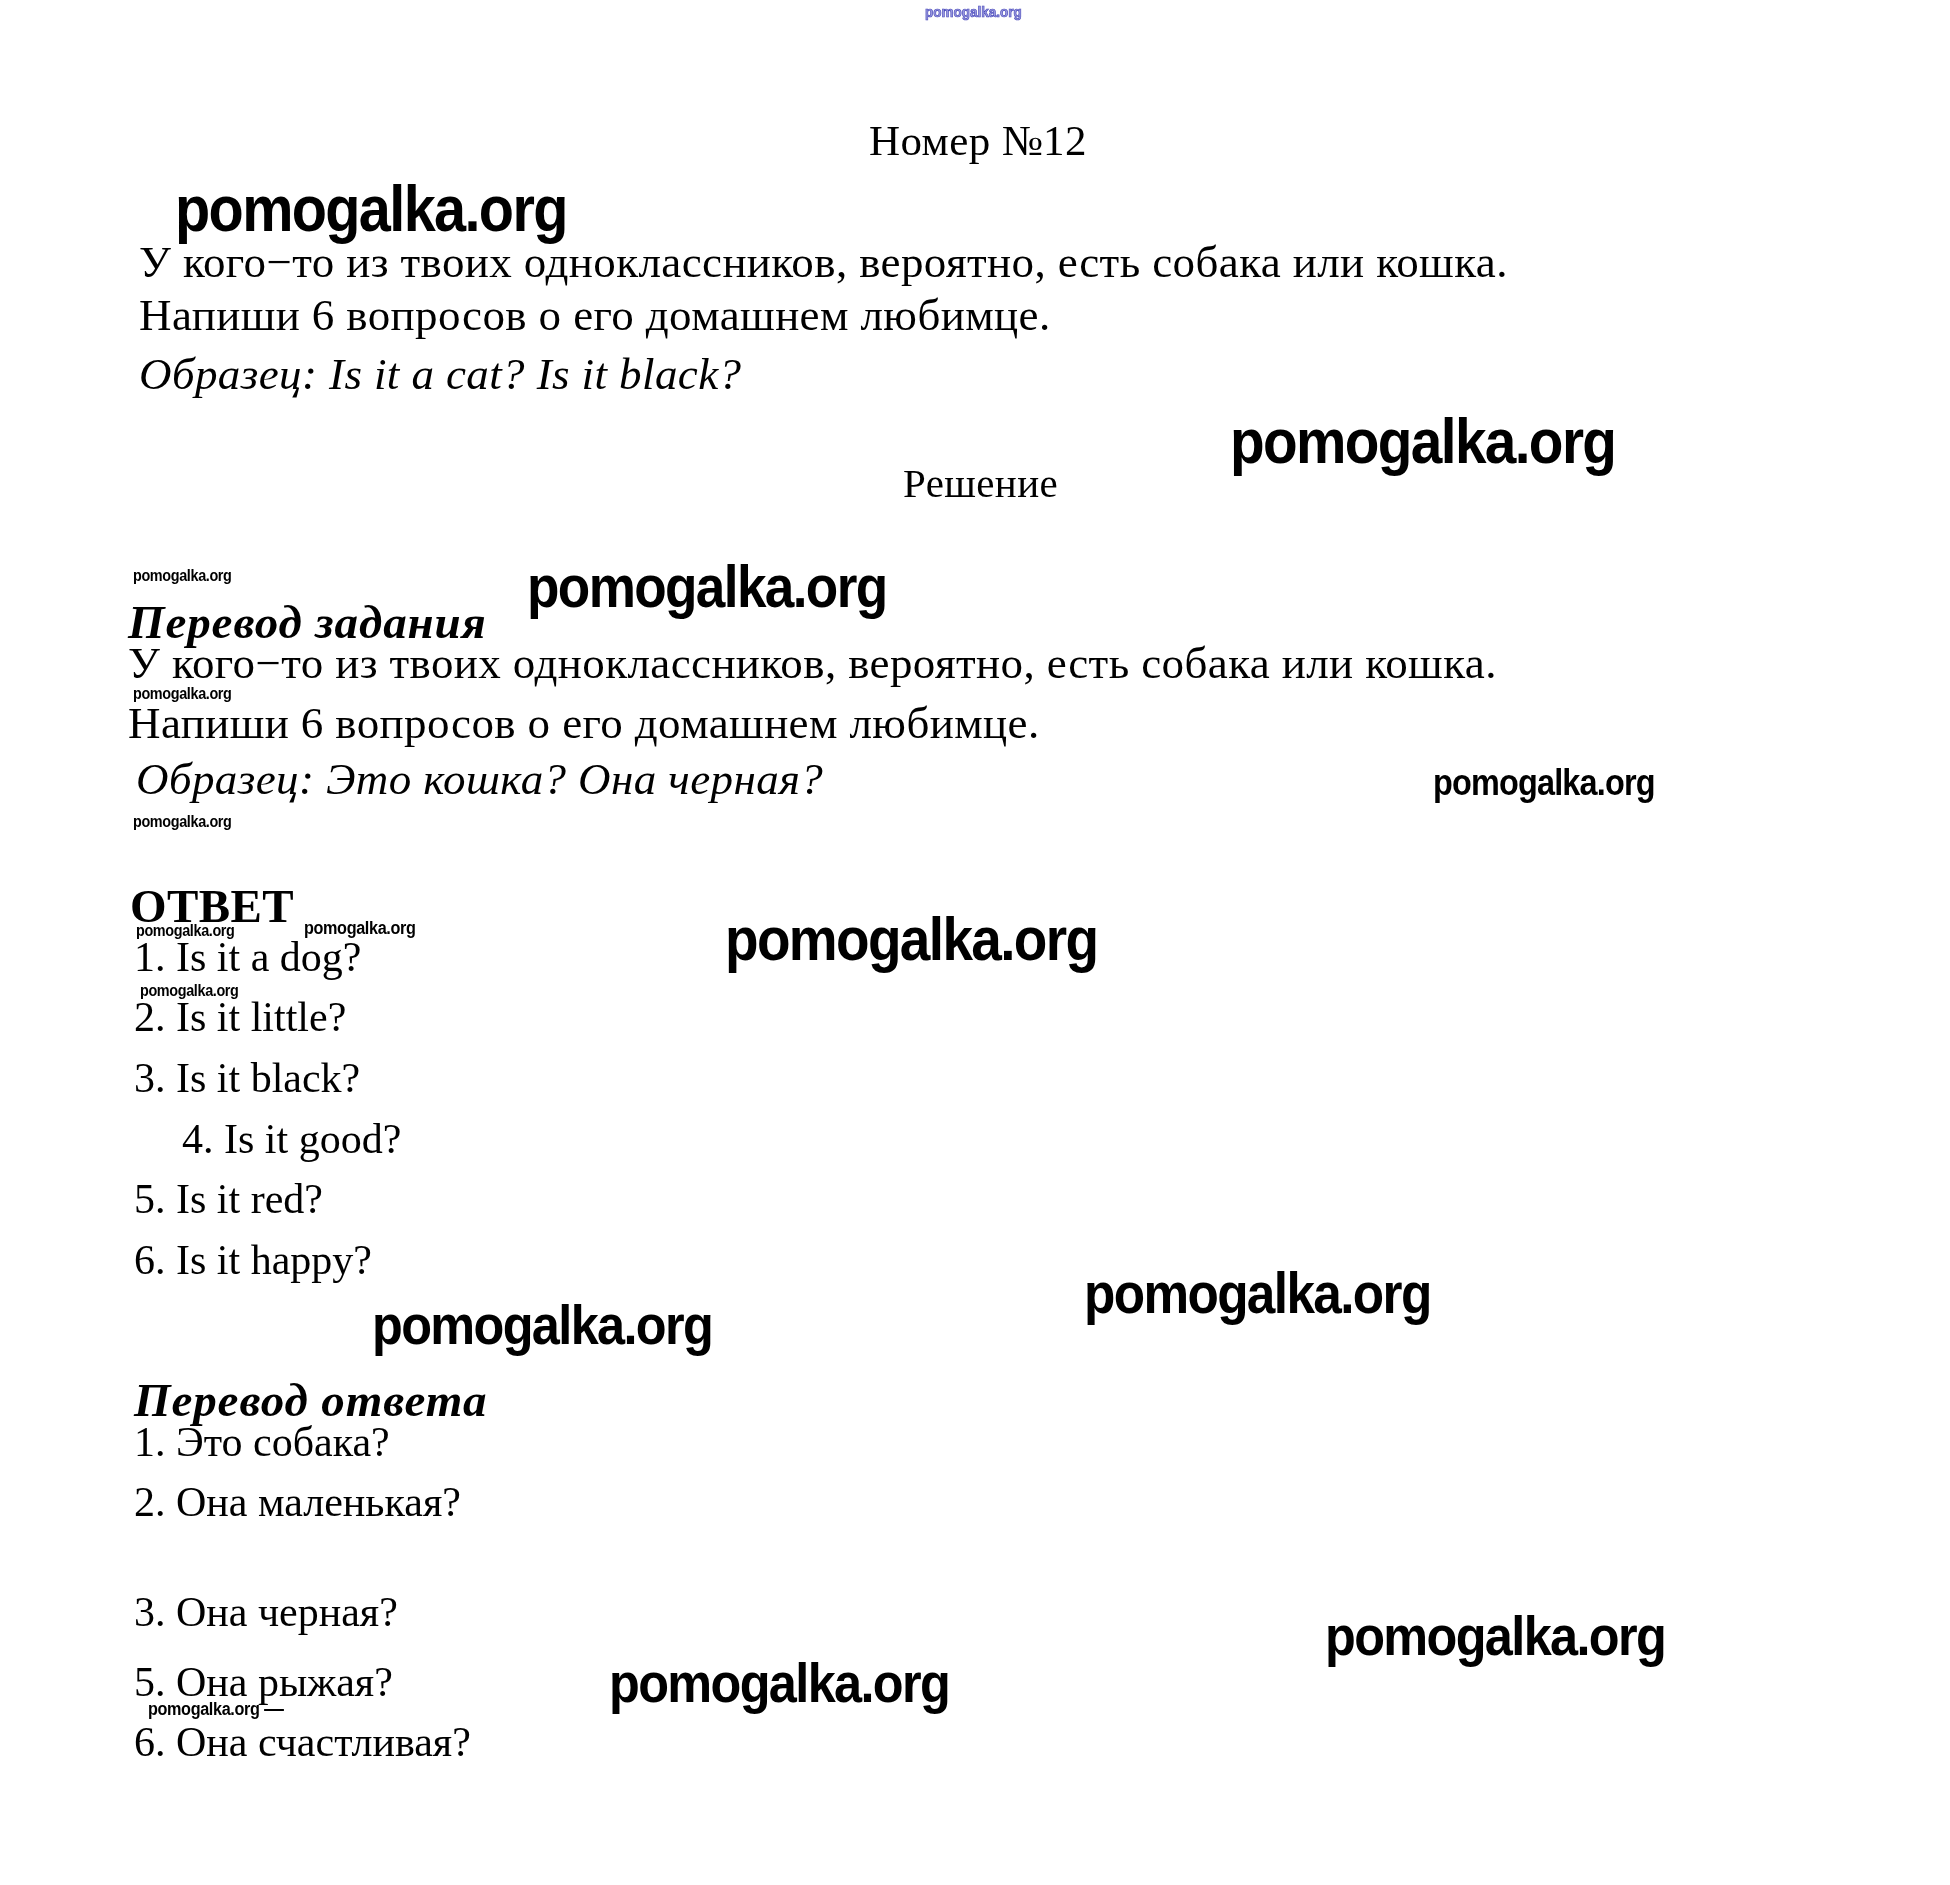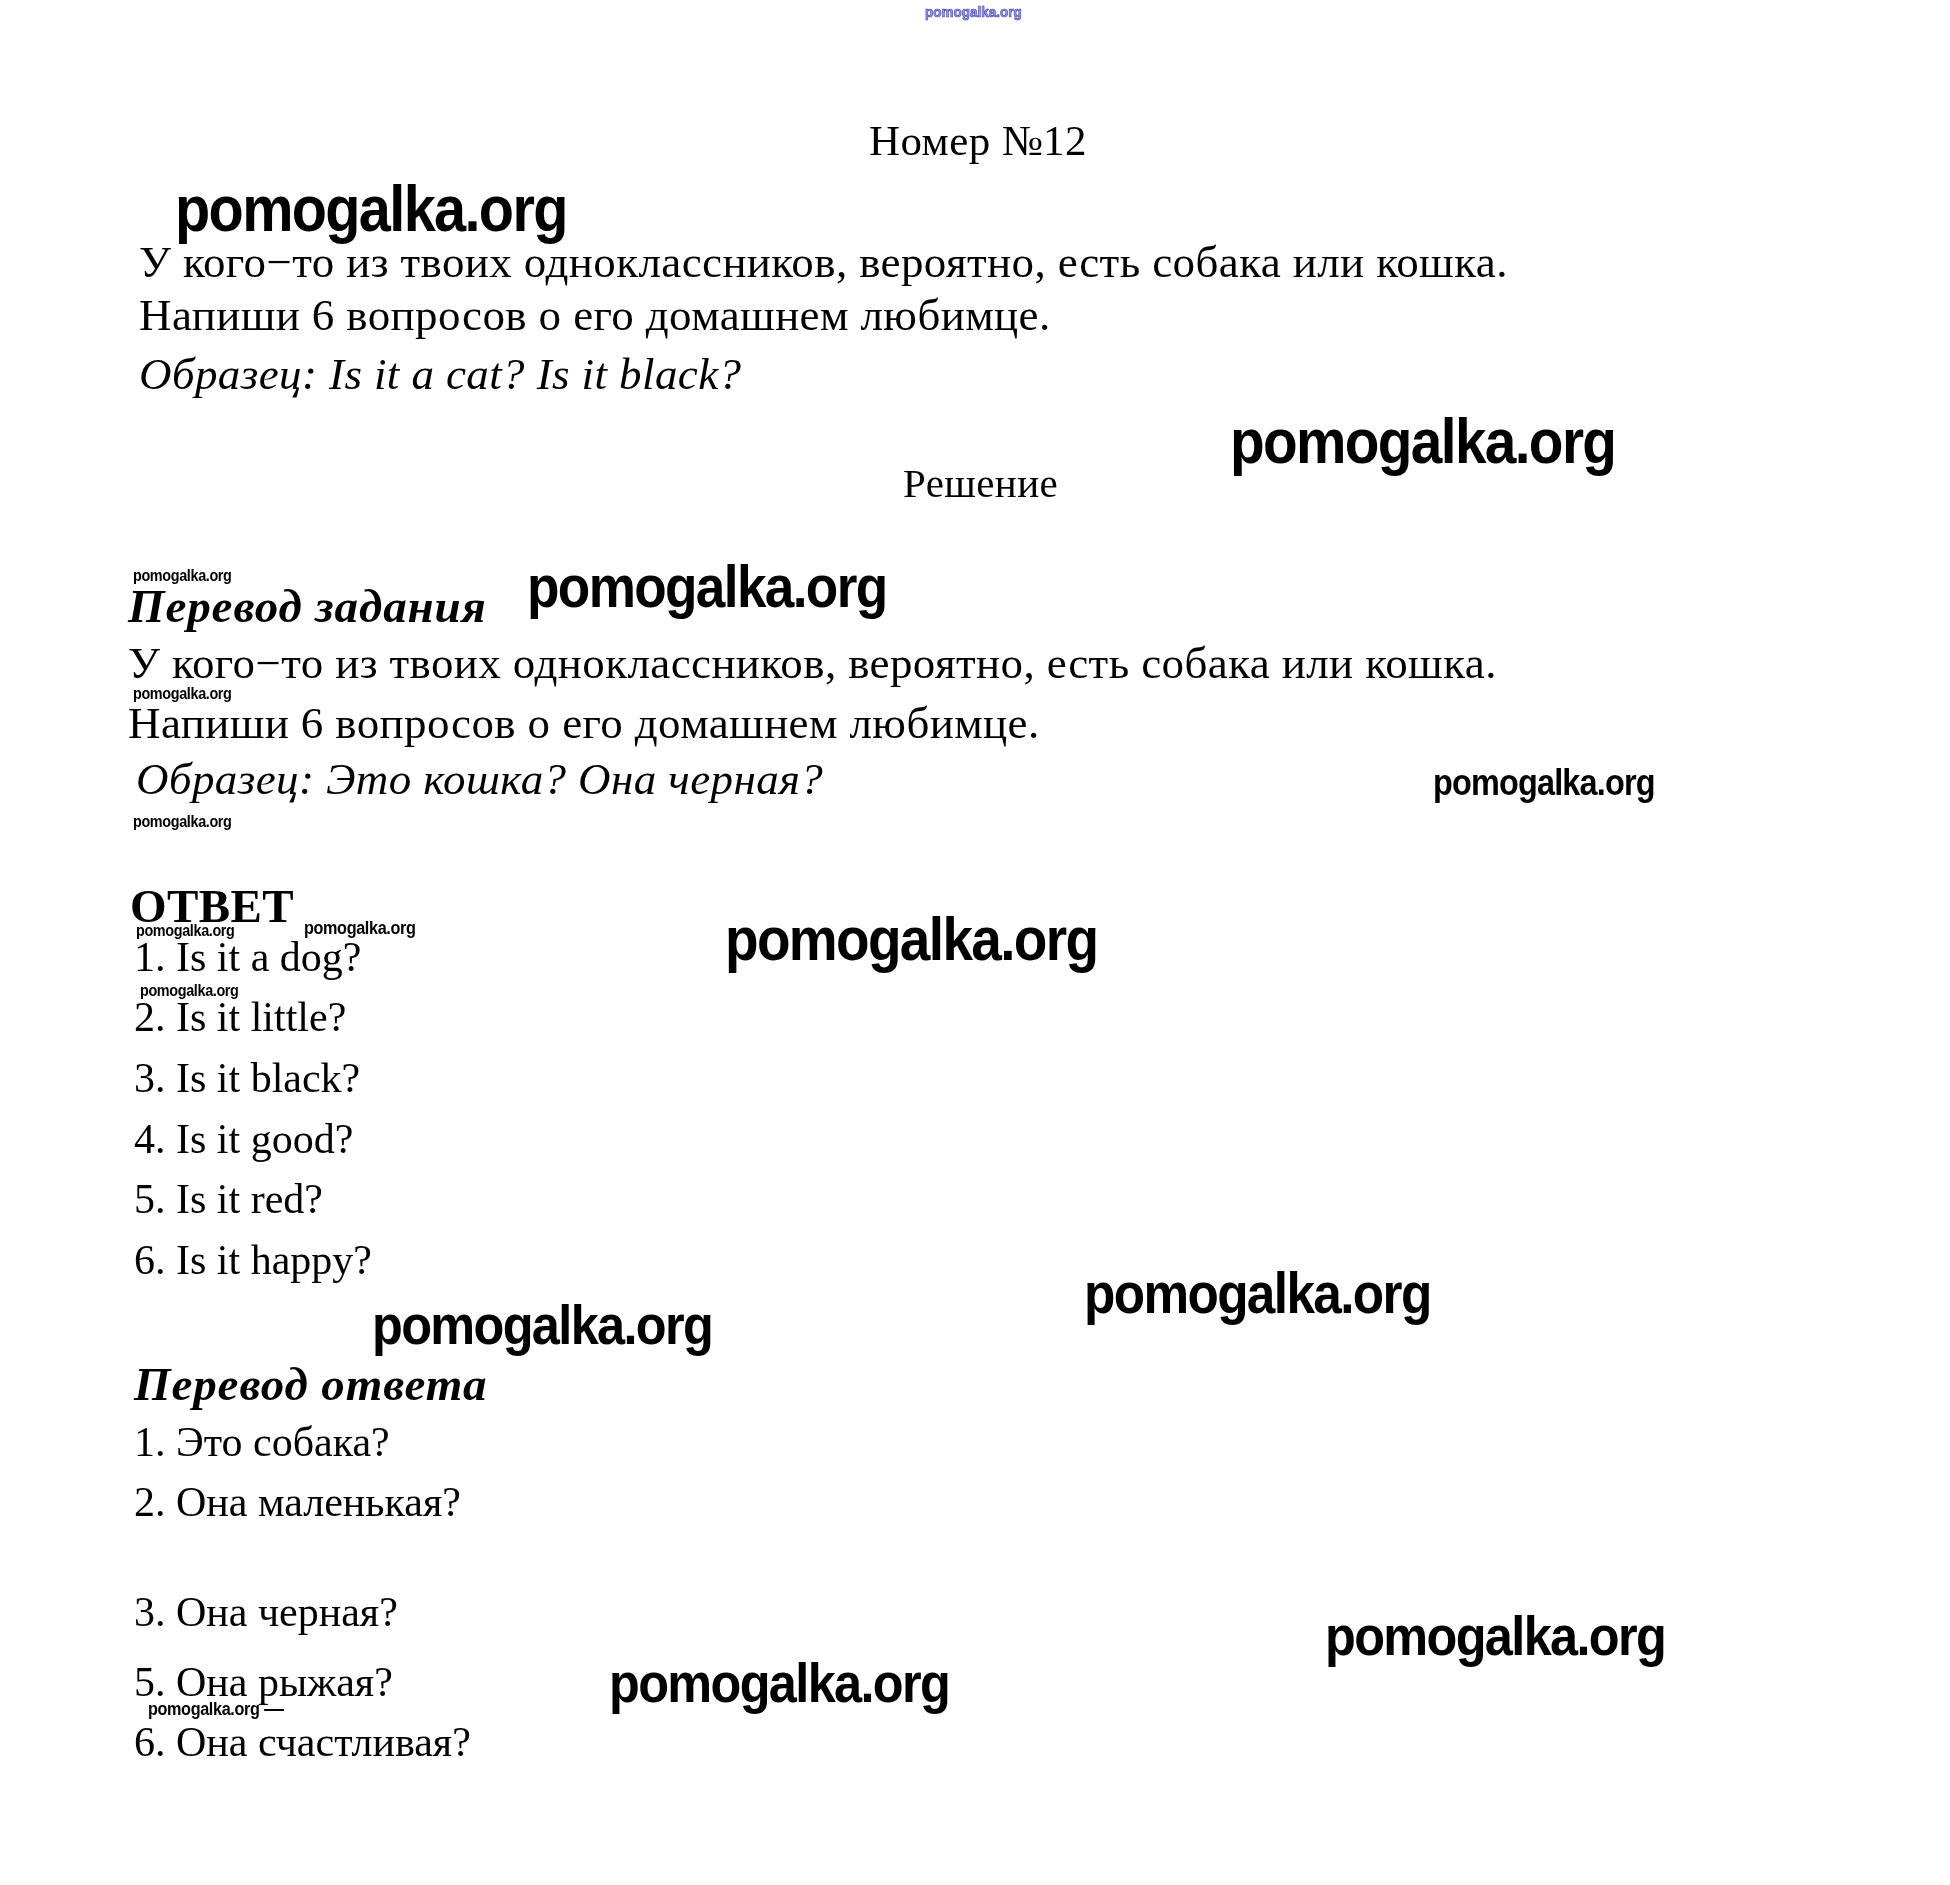--- a/index.html
+++ b/index.html
@@ -6,21 +6,21 @@
   body { width:1951px; height:1885px; background:#ffffff; position:relative;
          font-family:"Liberation Serif", serif; color:#000; }
   .page { position:absolute; inset:0; overflow:hidden; }
 
   
   .t   { position:absolute; font-family:"Liberation Serif", serif; font-size:45px;
          line-height:1.15; white-space:nowrap; letter-spacing:0.4px; }
   .it  { font-style:italic; }
   .bd  { font-weight:bold; }
   .heading { font-size:43px; }
-  .subhead { font-size:47px; font-weight:bold; font-style:italic; letter-spacing:0.9px; }
+  .subhead { font-size:47px; font-weight:bold; font-style:italic; letter-spacing:0.9px;margin-top:16px; }
 
   
   .wm { position:absolute; font-family:"Liberation Sans", sans-serif; font-weight:bold;
         white-space:nowrap; line-height:1; letter-spacing:-1.8px;
         transform:scaleX(0.9); transform-origin:left top; }
   .wm-big    { font-size:63px; }
   .wm-med    { font-size:36px; font-weight:600; letter-spacing:-0.9px; }
   .wm-small  { font-size:16px; font-weight:600; letter-spacing:-0.4px; }
   .wm-small2 { font-size:18px; font-weight:600; letter-spacing:-0.4px; }
   .wm-blue   { font-size:15px; font-weight:bold; letter-spacing:0;
@@ -66,21 +66,21 @@
   <div class="t bd" style="left:130px; top:879px; font-size:47px;">ОТВЕТ</div>
   <div class="wm wm-small" style="left:136px; top:923px;">pomogalka.org</div>
   <div class="wm wm-small2" style="left:304px; top:919px;">pomogalka.org</div>
 
   <div class="wm wm-big" style="left:725px; top:909px; font-size:61px;">pomogalka.org</div>
 
   <div class="list-item" style="top:933px;">1. Is it a dog?</div>
   <div class="wm wm-small" style="left:140px; top:983px;">pomogalka.org</div>
   <div class="list-item" style="top:993px;">2. Is it little?</div>
   <div class="list-item" style="top:1054px;">3. Is it black?</div>
-  <div class="list-item" style="top:1115px;">4. Is it good?</div>
+  <div class="list-item" style="top:1115px;margin-left:48px;">4. Is it good?</div>
   <div class="list-item" style="top:1175px;">5. Is it red?</div>
   <div class="list-item" style="top:1236px;">6. Is it happy?</div>
 
   <div class="wm wm-big" style="left:372px; top:1297px; font-size:56px;">pomogalka.org</div>
   <div class="wm wm-big" style="left:1084px; top:1265px; font-size:57px;">pomogalka.org</div>
 
   <div class="t subhead" style="left:134px; top:1357px;">Перевод ответа</div>
 
   <div class="list-item" style="top:1418px;">1. Это собака?</div>
   <div class="list-item" style="top:1478px;">2. Она маленькая?</div>

